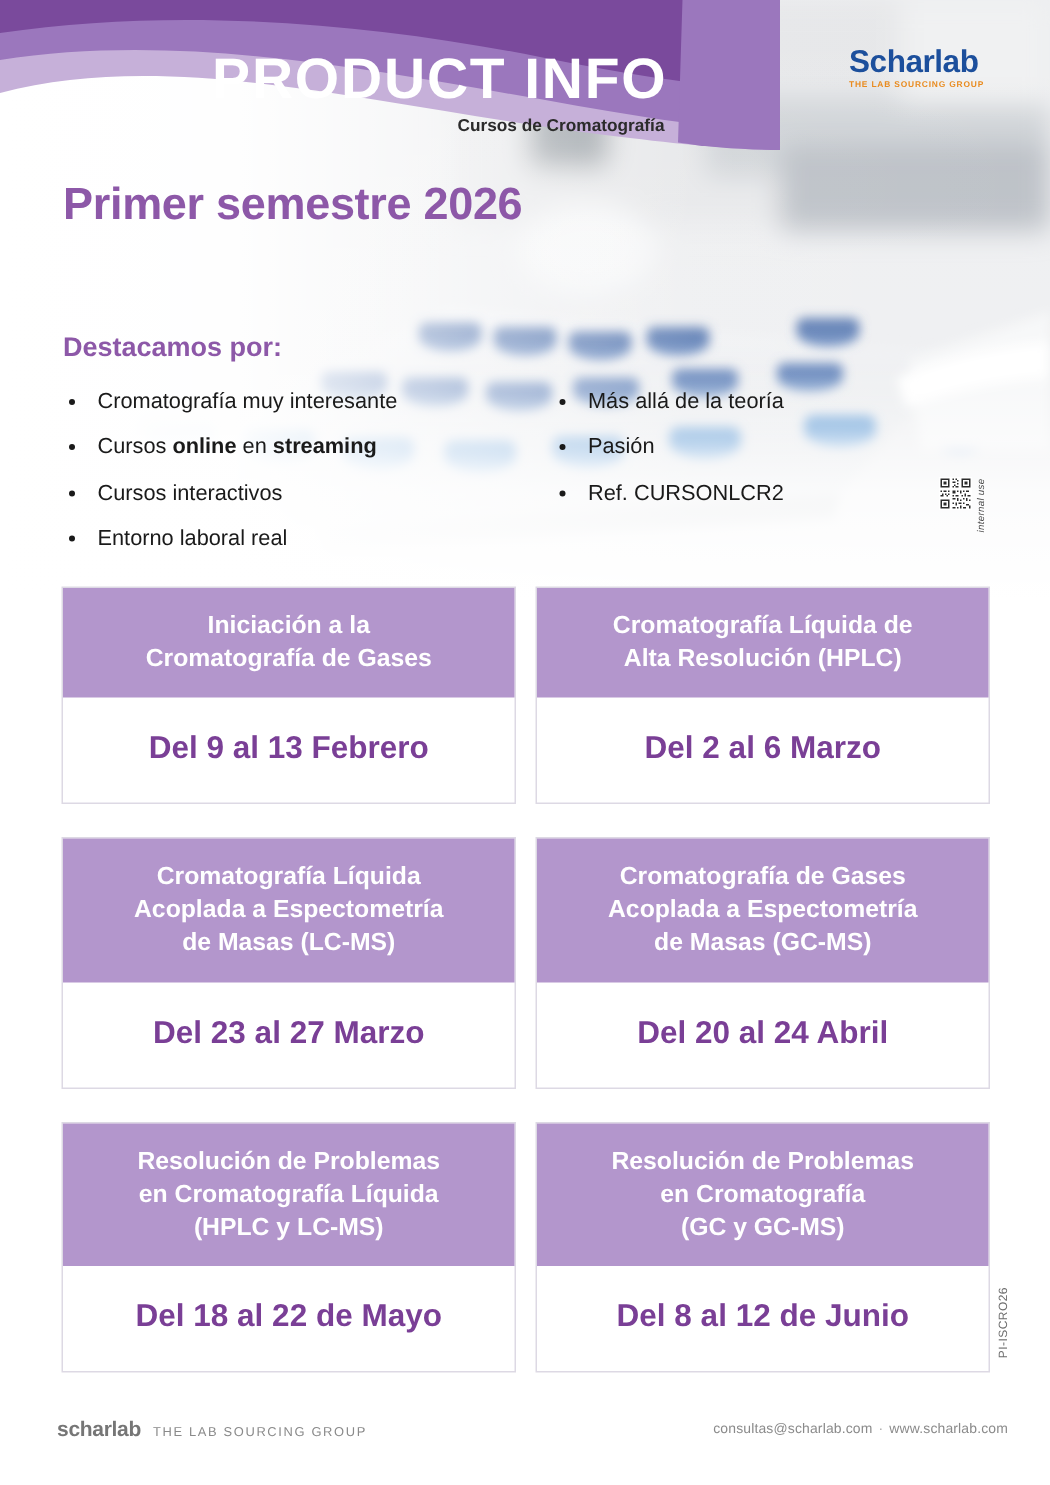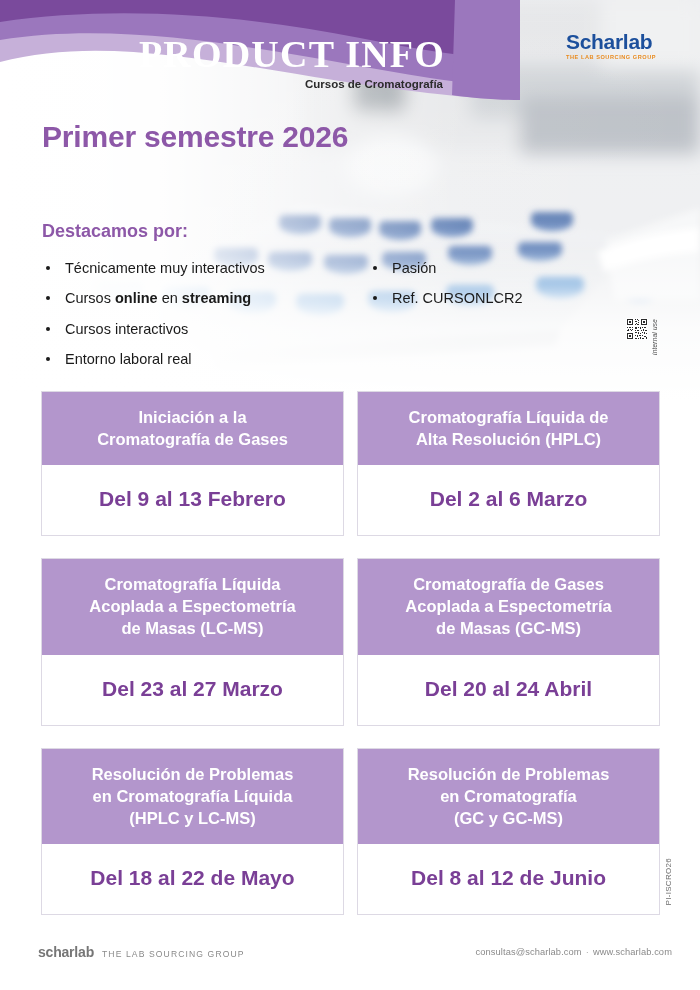--- a/index.html
+++ b/index.html
@@ -48,21 +48,21 @@
   }
   .product-info {
     position: absolute;
     right: 255px;
     top: 32px;
     font-size: 38px;
     font-weight: bold;
     letter-spacing: 1.2px;
     color: #ffffff;
     white-space: nowrap;
-    font-family: Liberation Serif, serif;
+    font-family: Liberation Sans, sans-serif;
   }
   .product-sub {
     position: absolute;
     right: 257px;
     top: 78px;
     font-size: 11.5px;
     font-weight: bold;
     color: #2b2b2b;
     white-space: nowrap;
   }
@@ -398,36 +398,40 @@
   <div class="heading">
     <div class="h-line">Primer semestre 2026</div>
   </div>
 
   <div class="subheading">Destacamos por:</div>
 
   <div class="bullets">
     <ul>
       <li>
         <span class="dot"></span>
-        <span>Técnicamente muy interactivos</span>
+        <span>Cromatografía muy interesante</span>
       </li>
       <li>
         <span class="dot"></span>
         <span>Cursos </span><b>online</b><span> en </span><b>streaming</b>
       </li>
       <li>
         <span class="dot"></span>
         <span>Cursos interactivos</span>
       </li>
       <li>
         <span class="dot"></span>
         <span>Entorno laboral real</span>
       </li>
     </ul>
     <ul>
+      <li>
+        <span class="dot"></span>
+        <span>Más allá de la teoría</span>
+      </li>
       <li>
         <span class="dot"></span>
         <span>Pasión</span>
       </li>
       <li>
         <span class="dot"></span>
         <span>Ref. CURSONLCR2</span>
       </li>
     </ul>
   </div>

